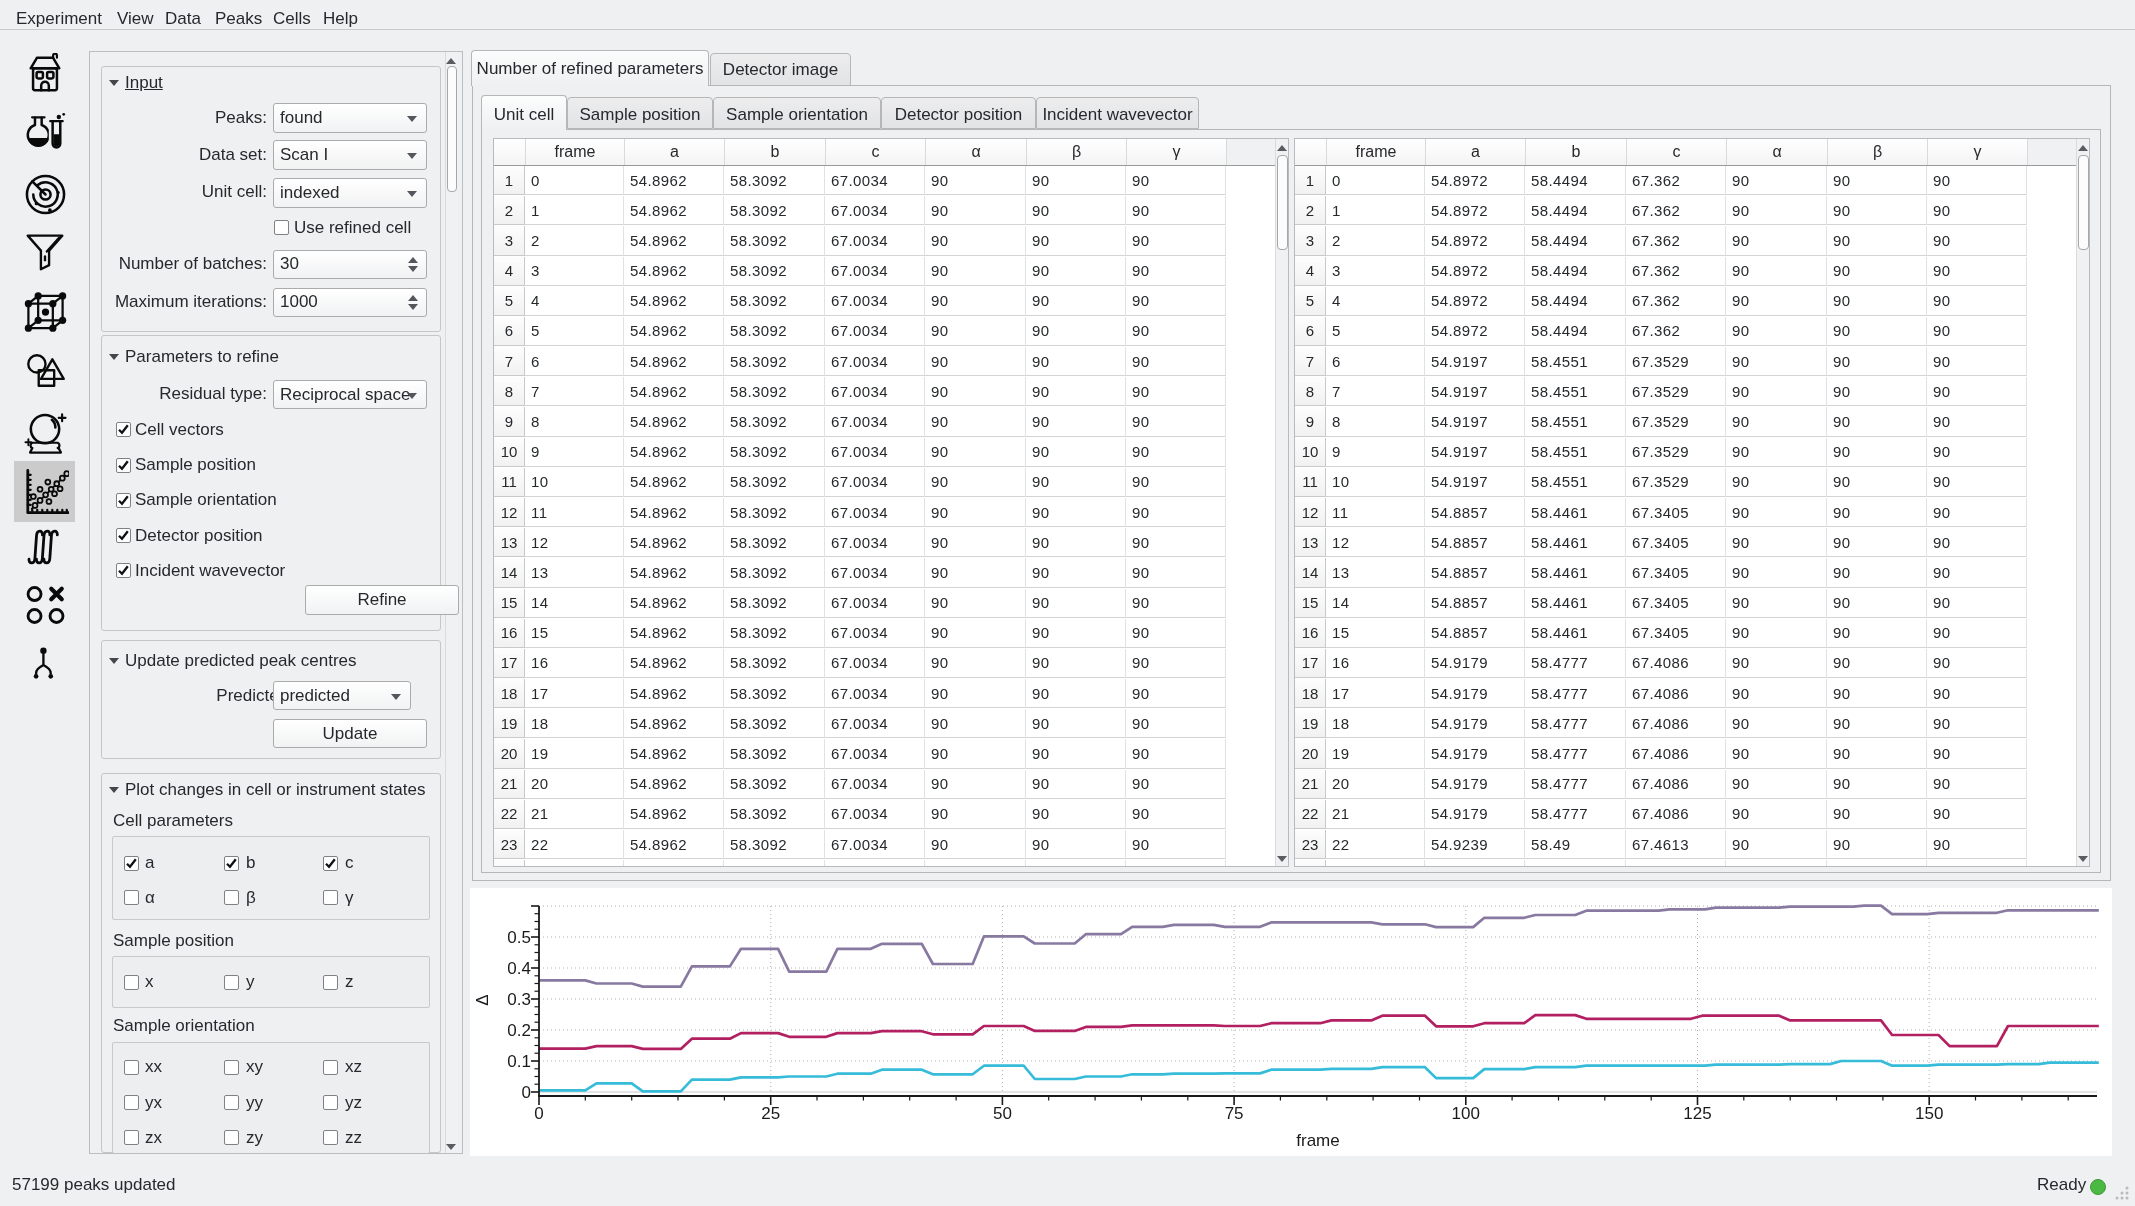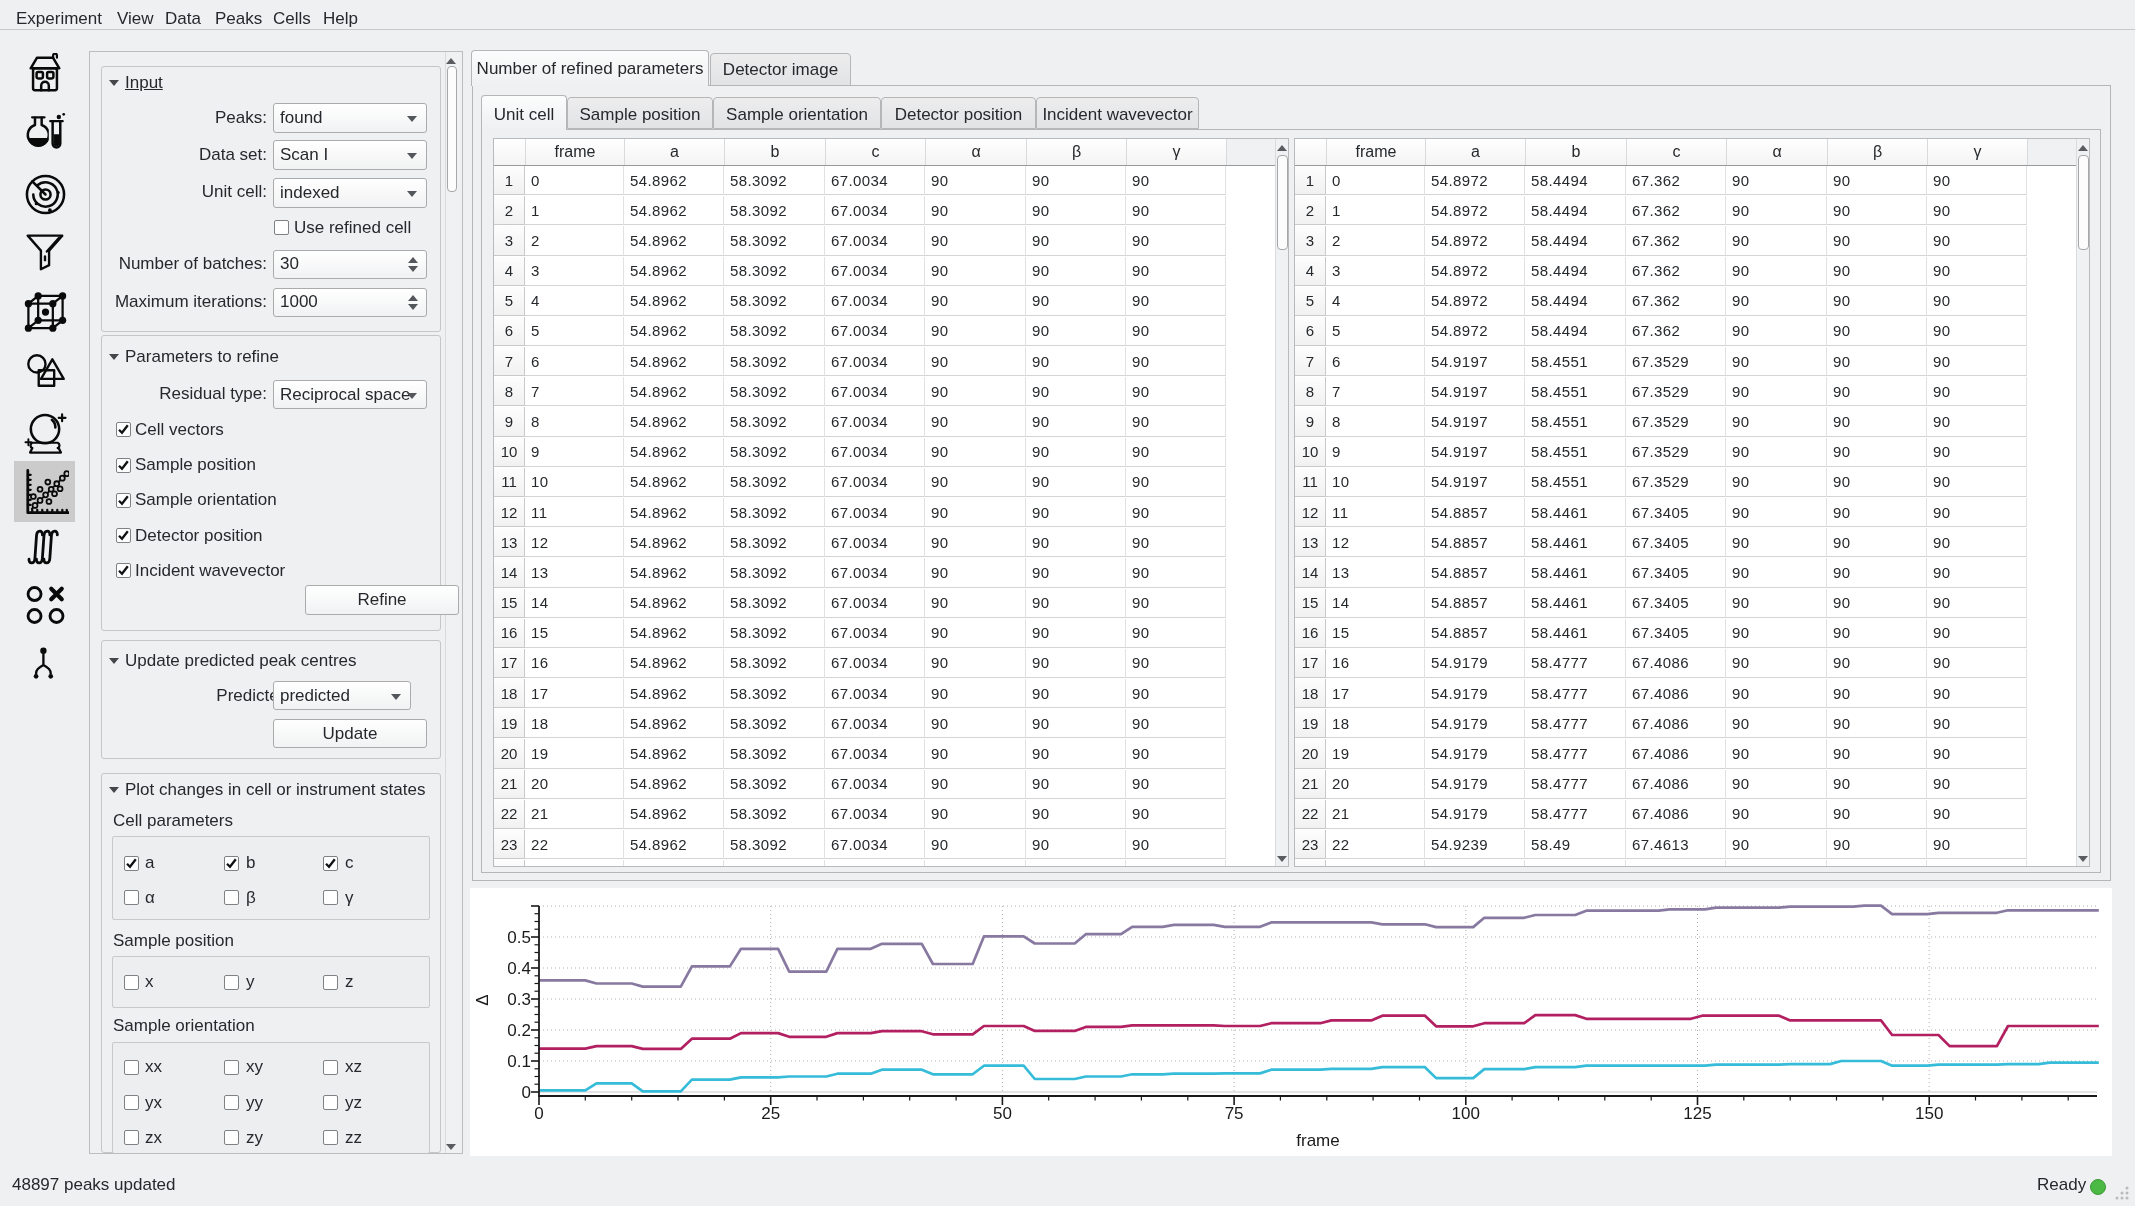--- a/index.html
+++ b/index.html
@@ -799,21 +799,21 @@
       <text x="300.7" y="231" text-anchor="middle">25</text>
       <text x="532.4" y="231" text-anchor="middle">50</text>
       <text x="764.1" y="231" text-anchor="middle">75</text>
       <text x="995.8" y="231" text-anchor="middle">100</text>
       <text x="1227.5" y="231" text-anchor="middle">125</text>
       <text x="1459.2" y="231" text-anchor="middle">150</text>
       <text x="848" y="258" text-anchor="middle">frame</text>
     </g>
     <text x="18" y="112" text-anchor="middle" fill="#1a1a1a" font-family="Liberation Sans, sans-serif" font-size="17px" transform="rotate(-90 18 112)">Δ</text>
   </svg>
-<div class="abs" style="left:12px;top:1175px;">48897 peaks updated</div>
+<div class="abs" style="left:12px;top:1175px;">57199 peaks updated</div>
 <div class="abs" style="left:2037px;top:1175px;">Ready</div>
 <div class="abs" style="left:2090px;top:1179px;width:16px;height:16px;border-radius:50%;background:#4cb944;border:1px solid #3a9a35;"></div>
 <svg class="abs" style="left:2113px;top:1184px;" width="18" height="18">
     <g fill="#b9babb">
       <circle cx="14" cy="4" r="1.5"></circle>
       <circle cx="14" cy="9" r="1.5"></circle>
       <circle cx="14" cy="14" r="1.5"></circle>
       <circle cx="9" cy="9" r="1.5"></circle>
       <circle cx="9" cy="14" r="1.5"></circle>
       <circle cx="4" cy="14" r="1.5"></circle>

